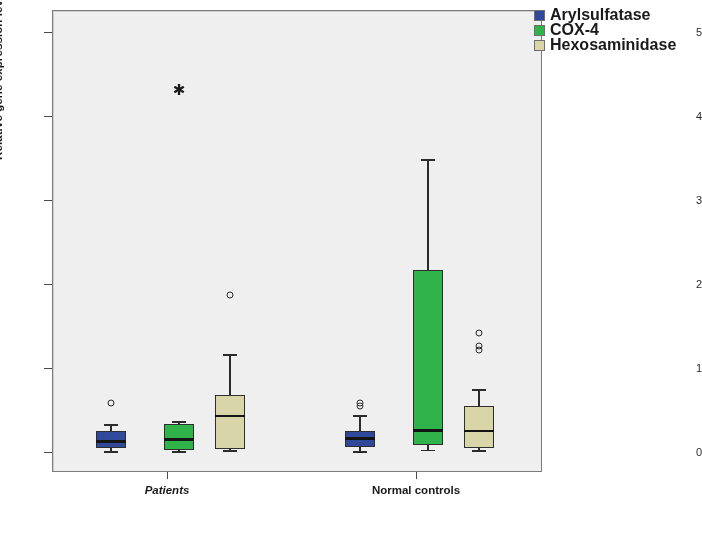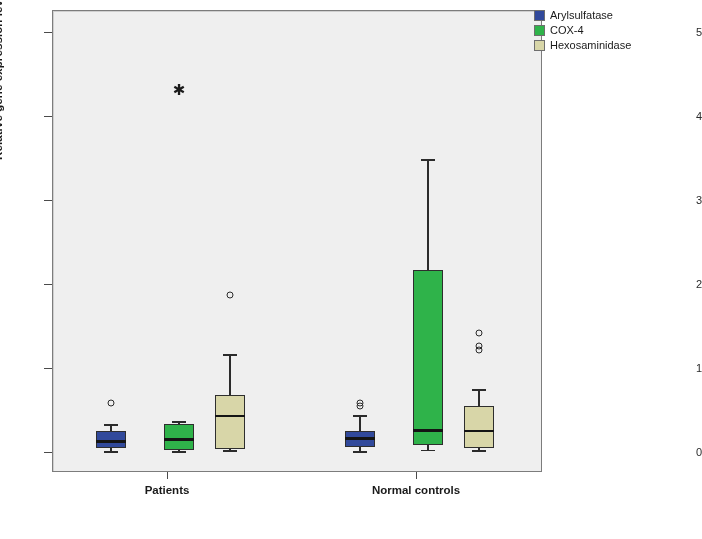--- a/index.html
+++ b/index.html
@@ -65,21 +65,21 @@
   
   .legend{
     position:absolute;left:534px;top:8px;
   }
   .legend-row{display:flex;align-items:center;height:14px;margin-bottom:1px;}
   .legend-swatch{
     width:11px;height:11px;box-sizing:border-box;
     border:1px solid #6e6e6e;margin-right:5px;flex:0 0 auto;
   }
   .legend-text{
-    font-size:11px;font-weight:normal;color:#1a1a1a;white-space:nowrap;
+    font-size:16px;font-weight:bold;color:#1a1a1a;white-space:nowrap;
   }
 </style>
 </head>
 <body>
 
 <div id="chart-root">
 
   <div class="y-axis-label">Relative gene expression level</div>
 
   <div id="y-axis">
@@ -141,21 +141,21 @@
         <div class="box" style="left: 411px; top: 394.96px; width: 30px; height: 42px; background: rgb(216, 214, 168);"></div>
         <div class="median" style="left: 411px; top: 418.86px; width: 30px;"></div>
         <div class="outlier" style="left: 426px; top: 321.88px;"></div>
         <div class="outlier" style="left: 426px; top: 335.32px;"></div>
         <div class="outlier" style="left: 426px; top: 338.68px;"></div>
       </div>
   </div>
 
   <div id="x-axis">
       <div class="x-tick" style="left: 167px;"></div>
-      <div class="x-group-label" style="left: 167px;">Patients</div>
+      <div class="x-group-label" style="left: 167px; font-style: italic;">Patients</div>
       <div class="x-tick" style="left: 416px;"></div>
       <div class="x-group-label" style="left: 416px;">Normal controls</div>
     </div>
 
   <div class="legend">
     <div class="legend-row">
       <span class="legend-swatch" style="background:#31499b"></span>
       <span class="legend-text">Arylsulfatase</span>
     </div>
     <div class="legend-row">

